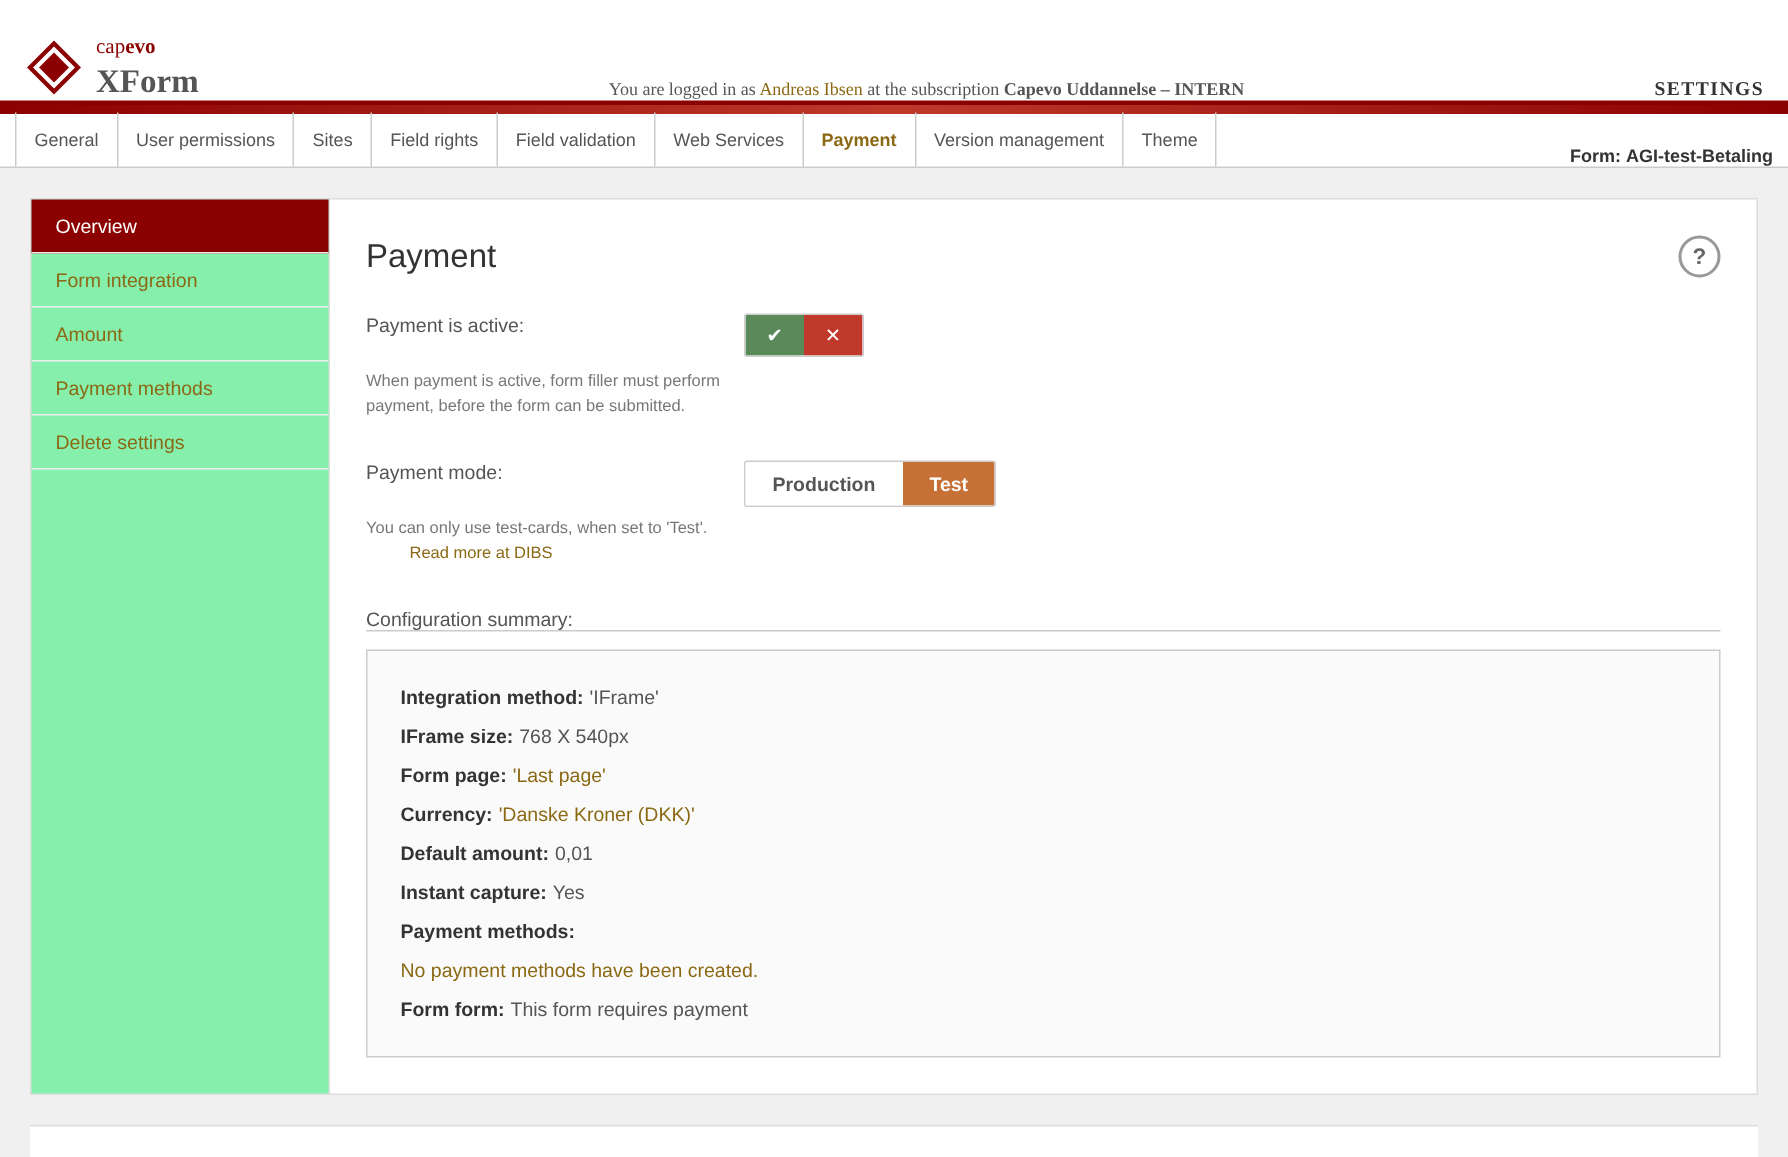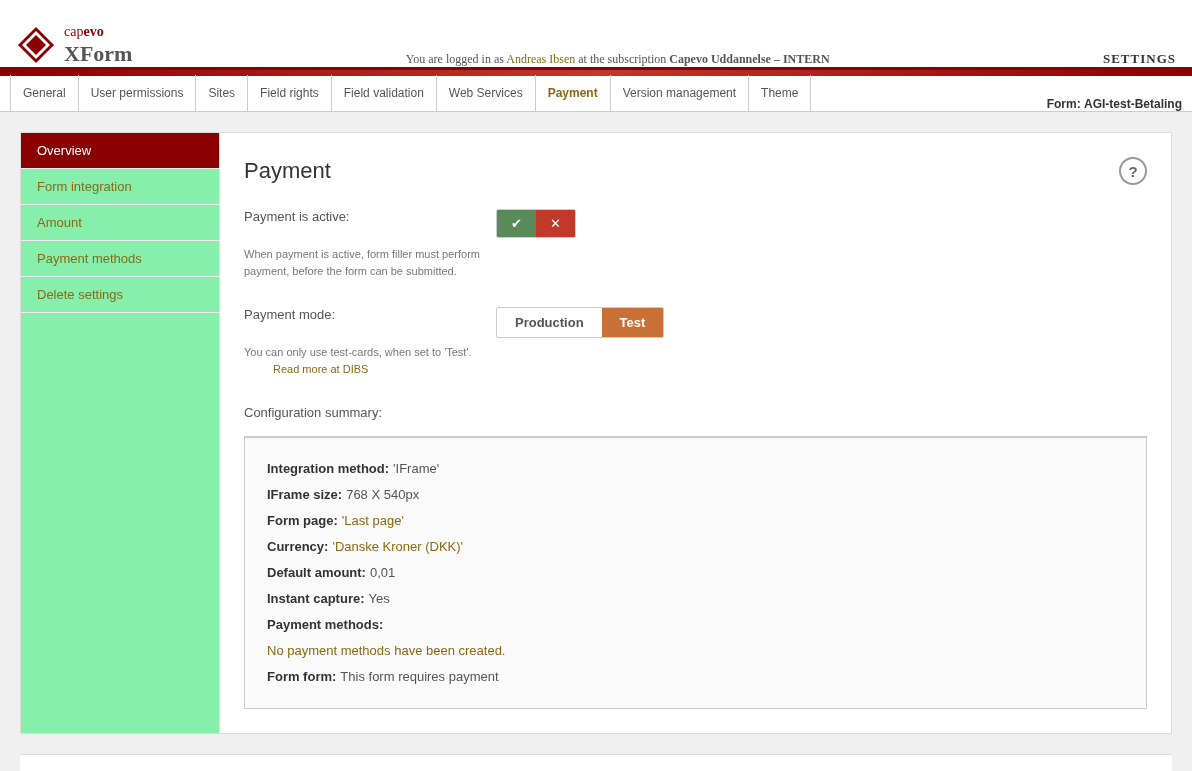--- a/index.html
+++ b/index.html
@@ -213,23 +213,23 @@
       border: none;
       font-weight: bold;
     }
     .mode-btn.inactive { background: white; color: #555; }
     .mode-btn.active-test { background: #c87137; color: white; }
 
     
     .config-summary-title {
       font-size: 13px;
       color: #555;
-      margin-bottom: 0;
+      margin-bottom: 12px;
       border-bottom: 1px solid #ccc;
-      padding-bottom: 16px;
+      padding-bottom: 0;
     }
     .config-box {
       border: 1px solid #ccc;
       background: #fafafa;
       padding: 18px 22px;
       font-size: 13px;
       line-height: 2;
     }
     .config-line { display: flex; align-items: baseline; }
     .config-key { font-weight: bold; margin-right: 4px; color: #333; }

